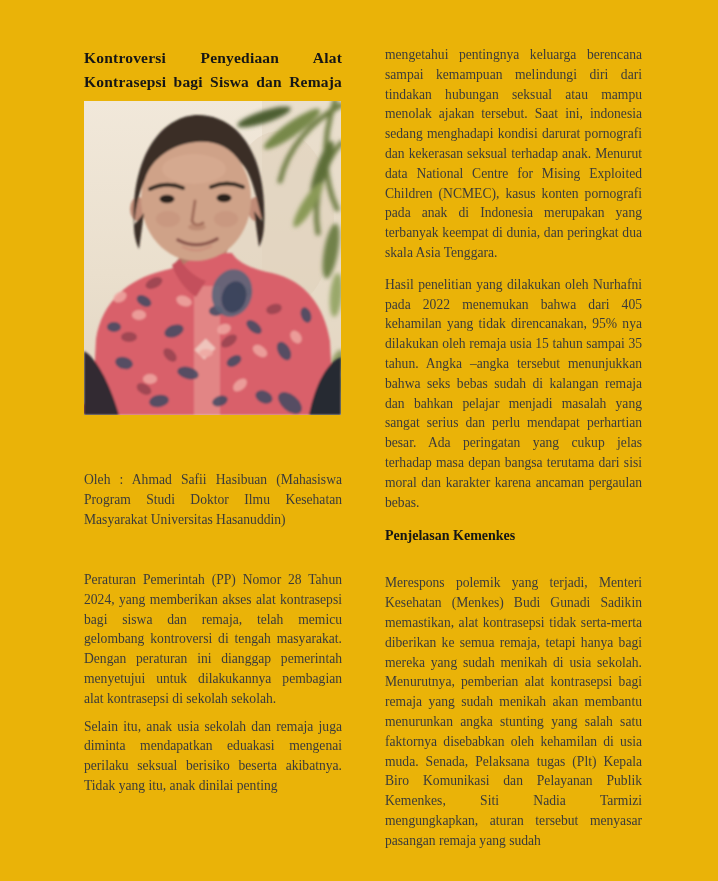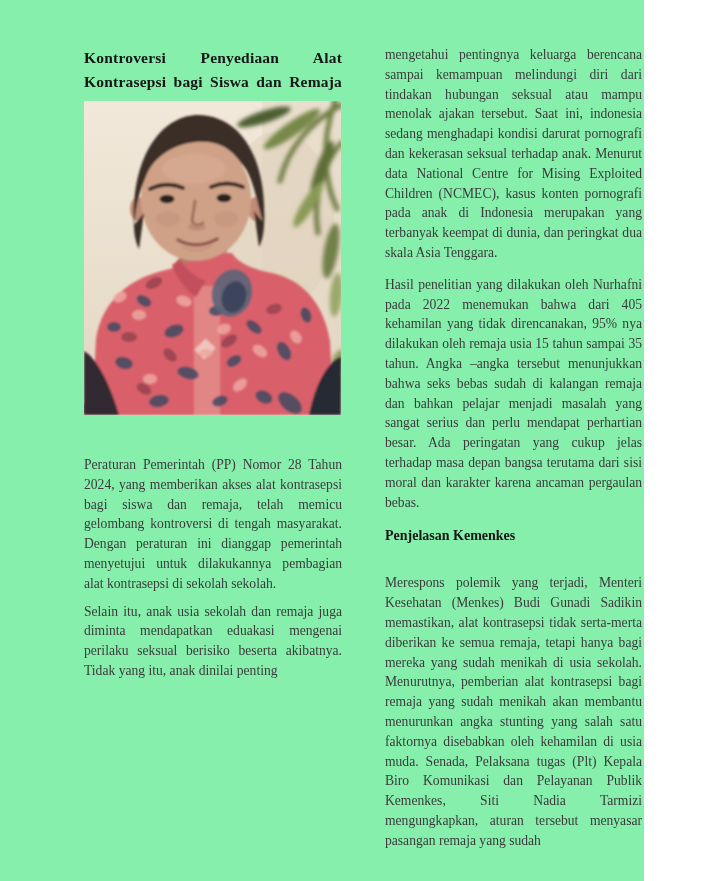--- a/index.html
+++ b/index.html
@@ -1,17 +1,17 @@
 <!DOCTYPE html>
 <html><head>
 <meta charset="utf-8">
 <style>
   html,body{margin:0;padding:0;background:#ffffff;}
   body{width:718px;height:881px;font-family:"Liberation Serif","DejaVu Serif",serif;color:#3b3b3b;}
-  .page{position:relative;width:644px;height:881px;background:#86efac;overflow:hidden;}
+  .page{position:relative;width:718px;height:881px;background:#eab308;overflow:hidden;}
   .col{position:absolute;top:0;}
   .col-left{left:84px;width:258px;}
   .col-right{left:385px;width:257px;}
   .title{margin:46px 0 0 0;font-size:15.5px;line-height:24px;font-weight:bold;color:#161616;
          text-align:justify;text-align-last:justify;letter-spacing:0.2px;}
   .photo{margin-top:7px;width:257px;height:314px;overflow:hidden;background:#e9dfcd;}
   .photo svg{display:block;}
   .author{margin:55px 0 0 0;font-size:13.6px;line-height:20px;text-align:justify;}
   p.body{font-size:13.6px;line-height:19.8px;text-align:justify;margin:0 0 12px 0;}
   .col-left p.body.first{margin-top:40px;margin-bottom:8px;}
@@ -135,20 +135,21 @@
             <ellipse cx="140" cy="97" rx="7.5" ry="4.2"></ellipse>
           </g>
           <path d="M111,100 L108,120 Q112,127 119,122" stroke="#a3705d" stroke-width="3" fill="none" stroke-linecap="round"></path>
           <ellipse cx="113" cy="126" rx="9" ry="3.5" fill="#b07a64" opacity="0.55"></ellipse>
           <path d="M94,139 Q113,149 133,138" stroke="#8e5a50" stroke-width="3.6" fill="none" stroke-linecap="round"></path>
           <path d="M99,146 Q113,153 127,145" stroke="#c98d7b" stroke-width="2.5" fill="none" stroke-linecap="round" opacity="0.8"></path>
         </g>
       </svg>
     </div>
 
+    <p class="author">Oleh : Ahmad Safii Hasibuan (Mahasiswa Program Studi Doktor Ilmu Kesehatan Masyarakat Universitas Hasanuddin)</p>
 
     <p class="body first">Peraturan Pemerintah (PP) Nomor 28 Tahun 2024, yang memberikan akses alat kontrasepsi bagi siswa dan remaja, telah memicu gelombang kontroversi di tengah masyarakat. Dengan peraturan ini dianggap pemerintah menyetujui untuk dilakukannya pembagian alat kontrasepsi di sekolah sekolah.</p>
     <p class="body">Selain itu, anak usia sekolah dan remaja juga diminta mendapatkan eduakasi mengenai perilaku seksual berisiko beserta akibatnya. Tidak yang itu, anak dinilai penting</p>
   </div>
 
   <div class="col col-right">
     <p class="body first">mengetahui pentingnya keluarga berencana sampai kemampuan melindungi diri dari tindakan hubungan seksual atau mampu menolak ajakan tersebut. Saat ini, indonesia sedang menghadapi kondisi darurat pornografi dan kekerasan seksual terhadap anak. Menurut data National Centre for Mising Exploited Children (NCMEC), kasus konten pornografi pada anak di Indonesia merupakan yang terbanyak keempat di dunia, dan peringkat dua skala Asia Tenggara.</p>
     <p class="body">Hasil penelitian yang dilakukan oleh Nurhafni pada 2022 menemukan bahwa dari 405 kehamilan yang tidak direncanakan, 95% nya dilakukan oleh remaja usia 15 tahun sampai 35 tahun. Angka –angka tersebut menunjukkan bahwa seks bebas sudah di kalangan remaja dan bahkan pelajar menjadi masalah yang sangat serius dan perlu mendapat perhartian besar. Ada peringatan yang cukup jelas terhadap masa depan bangsa terutama dari sisi moral dan karakter karena ancaman pergaulan bebas.</p>
     <h2 class="section-heading">Penjelasan Kemenkes</h2>
     <p class="body">Merespons polemik yang terjadi, Menteri Kesehatan (Menkes) Budi Gunadi Sadikin memastikan, alat kontrasepsi tidak serta-merta diberikan ke semua remaja, tetapi hanya bagi mereka yang sudah menikah di usia sekolah. Menurutnya, pemberian alat kontrasepsi bagi remaja yang sudah menikah akan membantu menurunkan angka stunting yang salah satu faktornya disebabkan oleh kehamilan di usia muda. Senada, Pelaksana tugas (Plt) Kepala Biro Komunikasi dan Pelayanan Publik Kemenkes, Siti Nadia Tarmizi mengungkapkan, aturan tersebut menyasar pasangan remaja yang sudah</p>

